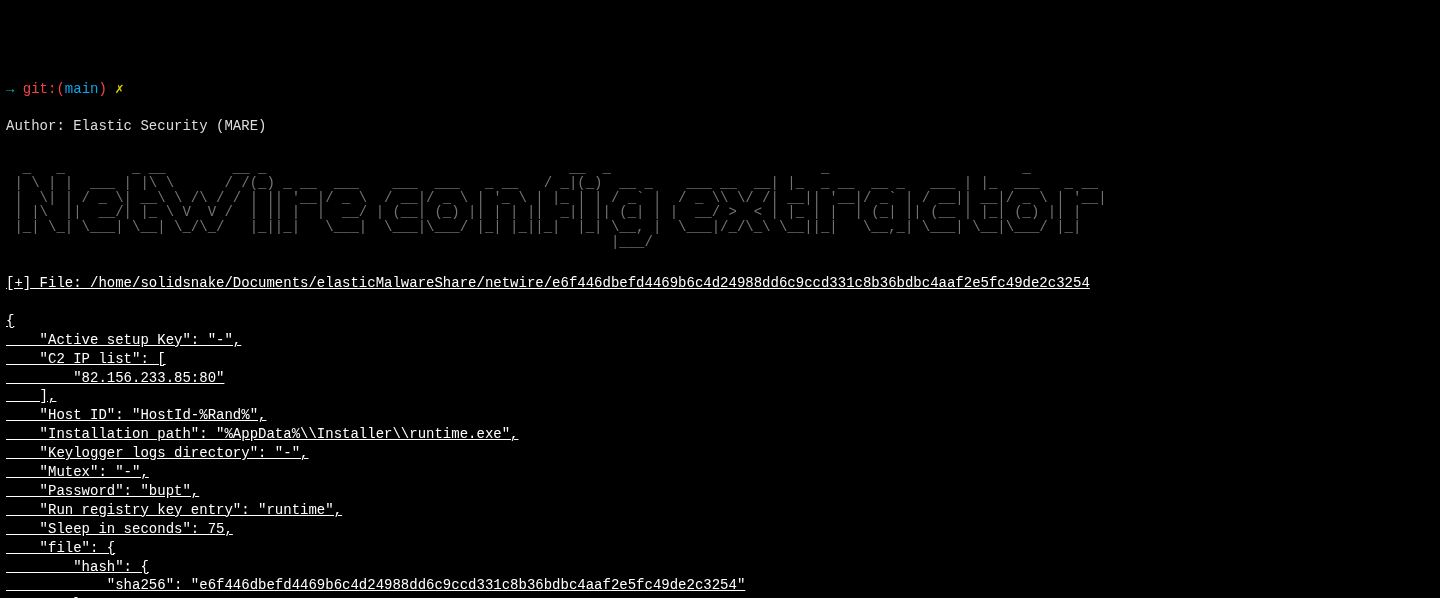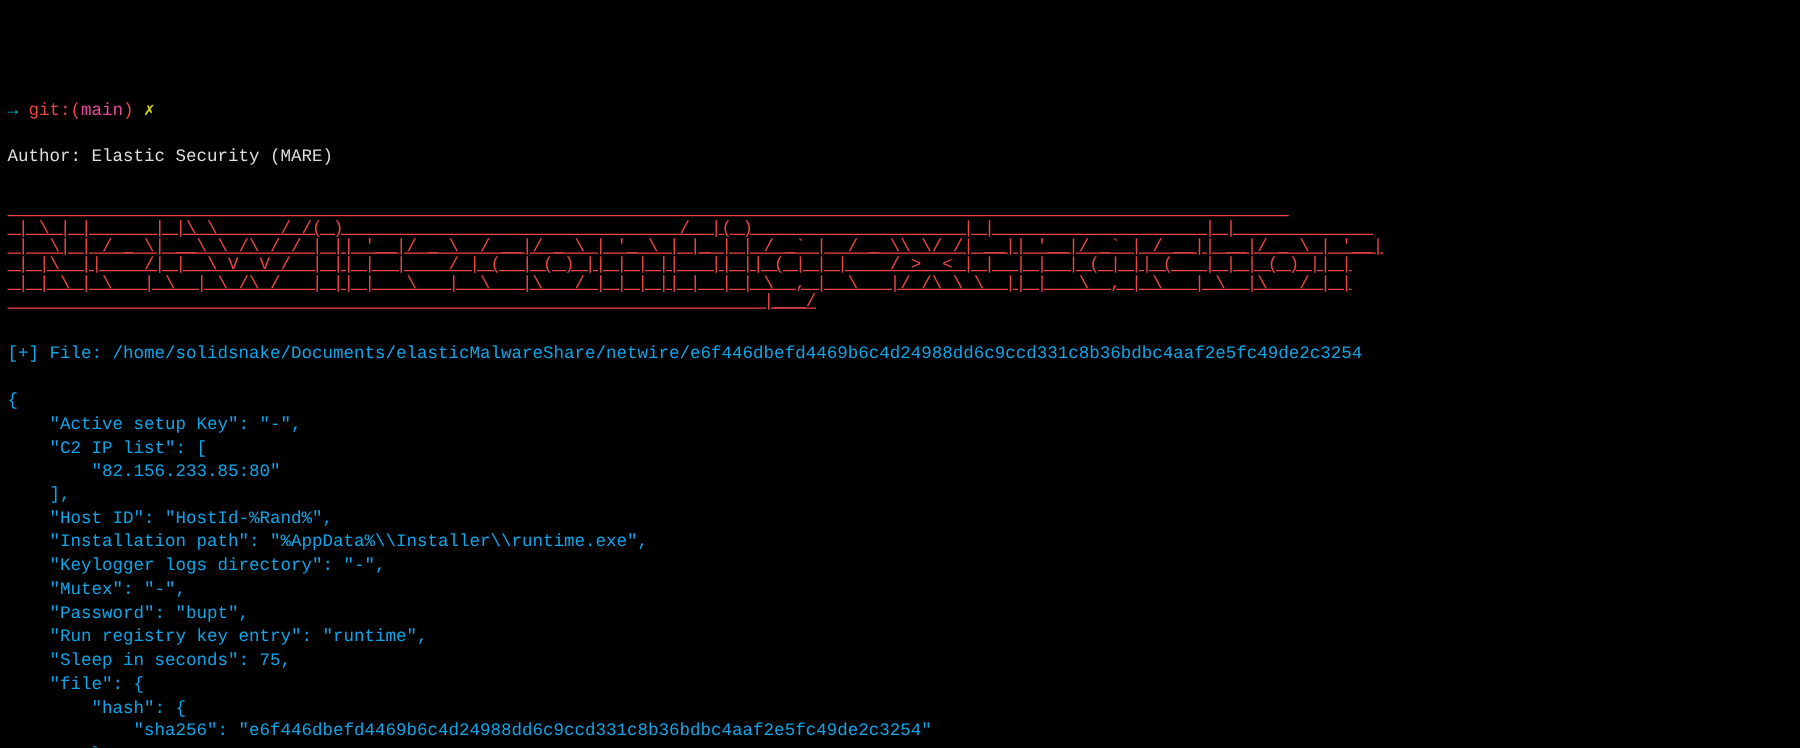--- a/index.html
+++ b/index.html
@@ -12,33 +12,32 @@
       padding: 4px 6px;
       white-space: pre;
       overflow-x: hidden;
       width: 1440px;
       height: 598px;
     }
     .prompt-line { display: flex; flex-wrap: nowrap; }
     .arrow { color: #00b3b3; }
     .dir { color: #00e0e0; font-weight: bold; }
     .git-label { color: #ef4444; }
-    .git-branch { color: #ec4899; }
+    .git-branch { color: #0ea5e9; }
     .cmd-x { color: #d6d600; }
     .cmd-text { color: #dddddd; }
     .author { color: #dddddd; }
     .ascii-art {
-      color: #ef4444;
+      color: #737373;
       line-height: 1.05;
       font-size: 14px;
       margin-top: 6px;
       margin-bottom: 6px;
-      text-decoration: underline;
     }
-    .output { color: #0ea5e9; }
+    .output { color: #ffffff; text-decoration: underline; }
   </style>
 </head>
 <body>
 
 
 
 <div class="prompt-line">
 <span class="arrow">→ </span><span class="git-label">git:(</span><span class="git-branch">main</span><span class="git-label">) </span><span class="cmd-x">✗ </span>
 </div>
 <div class="author">Author: Elastic Security (MARE)</div>

